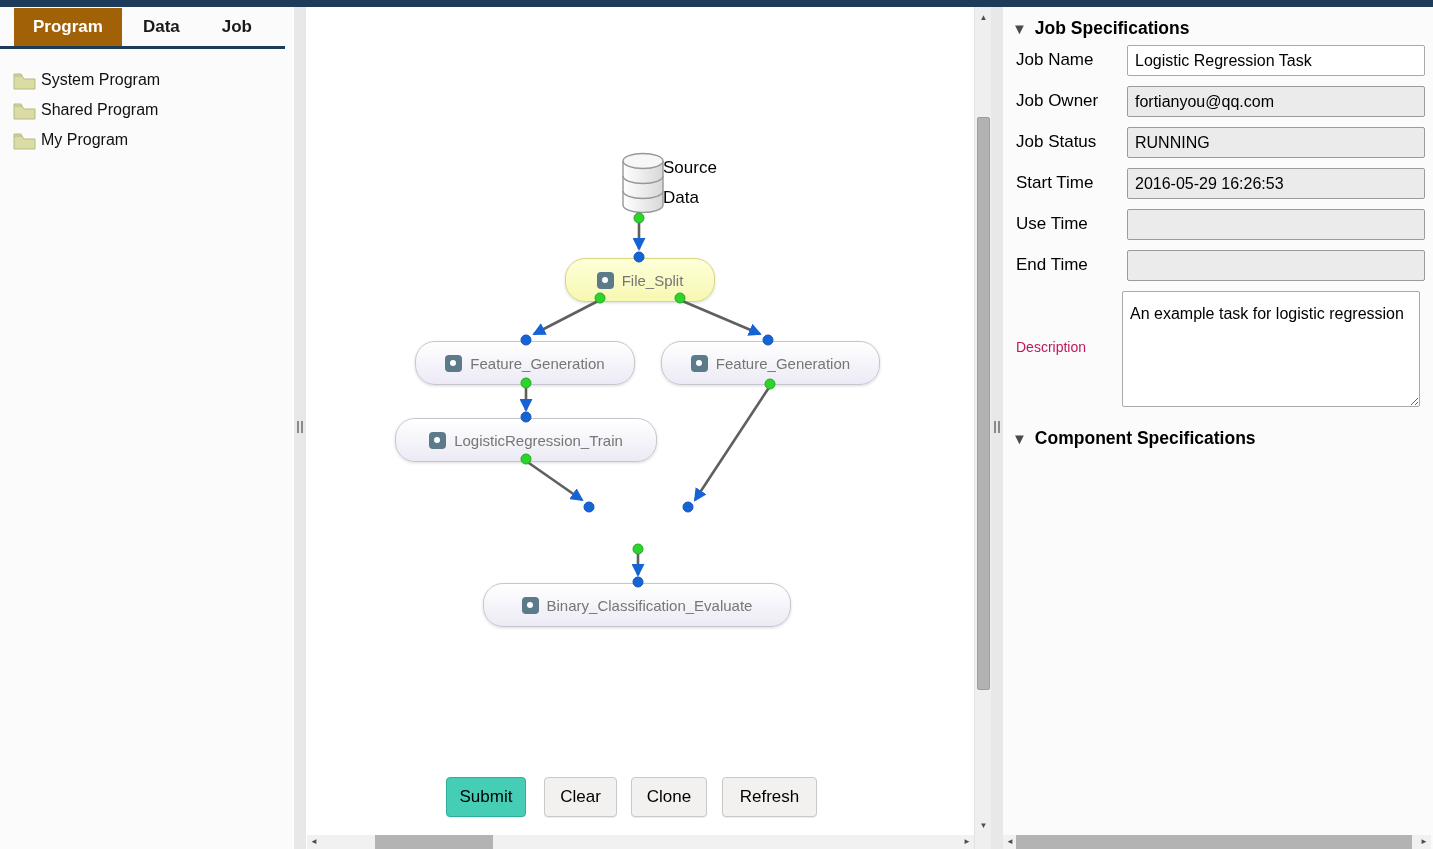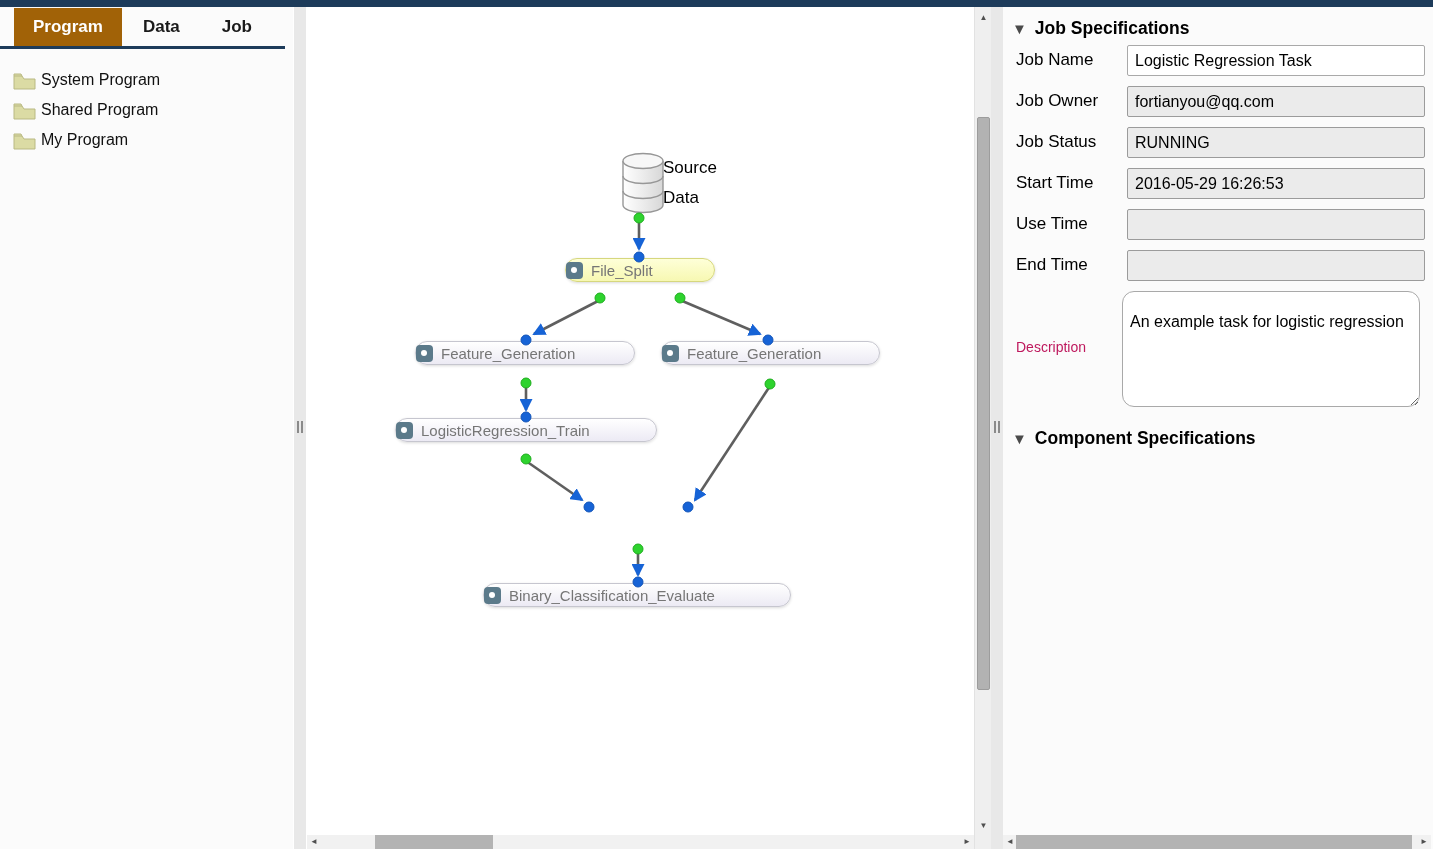--- a/index.html
+++ b/index.html
@@ -21,24 +21,24 @@
   
   .splitter { position:absolute; top:0; width:12px; height:842px; background:#e8e8e8; cursor:col-resize; }
   .splitter .grip { position:absolute; top:414px; left:3px; width:6px; height:12px;
                     border-left:2px solid #8a8a8a; border-right:2px solid #8a8a8a; }
   .splitter-left  { left:294px; }
   .splitter-right { left:991px; }
 
   
   .canvas { position:absolute; left:306px; top:0; width:668px; height:842px; background:#fff; overflow:hidden; }
   .edges { position:absolute; left:0; top:0; z-index:3; pointer-events:none; }
-  .node { position:absolute; z-index:2; height:24px; border:1px solid #c6c6cf; border-radius:20px;
+  .node { position:absolute; z-index:2; height:44px; border:1px solid #c6c6cf; border-radius:20px;
           background:linear-gradient(to bottom,#ffffff 0%,#eceaf4 100%);
           box-shadow:0 1px 3px rgba(0,0,0,0.15);
-          display:flex; align-items:center; gap:8px;
+          display:flex; align-items:center; justify-content:center; gap:8px;
           font-size:15px; color:#767676; cursor:pointer; }
   .node.yellow { background:linear-gradient(to bottom,#feffd8 0%,#f7f8b2 100%); border-color:#d6d77e; }
   .node-icon { width:17px; height:17px; border-radius:4px; background:#5b7a8a; position:relative; flex:0 0 17px; }
   .node-icon::after { content:""; position:absolute; left:5px; top:5px; width:6px; height:6px; border-radius:50%; background:#fff; }
   .source-icon { position:absolute; left:315px; top:144px; z-index:2; }
   .source-label { position:absolute; left:357px; top:146px; z-index:2; font-size:17px; color:#000; line-height:30px; }
 
   .btn-row { position:absolute; left:140px; top:770px; z-index:4; display:flex; }
   .btn { height:40px; border:1px solid #c9c9c9; border-radius:4px; background:#f2f1ef;
          font-family:"Liberation Sans",sans-serif; font-size:17px; color:#000; cursor:pointer;
@@ -74,22 +74,22 @@
   .section-hd .ttl { font-size:17.5px; font-weight:bold; color:#000; }
   .frow { position:relative; margin:0 0 10px 0; height:31px; }
   .frow label { position:absolute; left:13px; top:5px; font-size:17px; color:#000; }
   .frow input { position:absolute; left:124px; top:0; width:298px; height:31px;
                 border:1px solid #a9a9a9; border-radius:2px; background:#fff;
                 font-family:"Liberation Sans",sans-serif; font-size:16px; color:#000; padding:0 7px; }
   .frow input.ro { background:#ebebeb; border-color:#9b9b9b; }
   .drow { position:relative; height:116px; margin-bottom:10px; }
   .drow label { position:absolute; left:13px; top:48px; font-size:14px; color:#be185d; }
   .drow textarea { position:absolute; left:119px; top:0; width:298px; height:116px;
-                   border:1px solid #a9a9a9; border-radius:12px; background:#fff; resize:both;
-                   font-family:"Liberation Sans",sans-serif; font-size:16px; color:#000; padding:16px 7px; line-height:28px; }
+                   border:1px solid #a9a9a9; border-radius:2px; background:#fff; resize:both;
+                   font-family:"Liberation Sans",sans-serif; font-size:16px; color:#000; padding:8px 7px; line-height:28px; }
 </style>
 </head>
 <body>
 
 <div class="topbar"></div>
 <div class="app">
 
   <div class="sidebar">
     <div class="tabs">
       <div class="tab active">Program</div>
@@ -192,20 +192,26 @@
     </div>
     <div class="node" style="left:89px; top:411px; width:262px;">
       <span class="node-icon"></span>
       <span>LogisticRegression_Train</span>
     </div>
     <div class="node" style="left:177px; top:576px; width:308px;">
       <span class="node-icon"></span>
       <span>Binary_Classification_Evaluate</span>
     </div>
 
+    <div class="btn-row">
+      <button class="btn btn-submit">Submit</button>
+      <button class="btn btn-clear">Clear</button>
+      <button class="btn btn-clone">Clone</button>
+      <button class="btn btn-refresh">Refresh</button>
+    </div>
 
     <div class="hscroll hscroll-canvas">
       <span class="arr arr-left">◄</span>
       <span class="thumb"></span>
       <span class="arr arr-right">►</span>
     </div>
   </div>
 
   <div class="vscroll">
     <span class="arr arr-up">▲</span>

